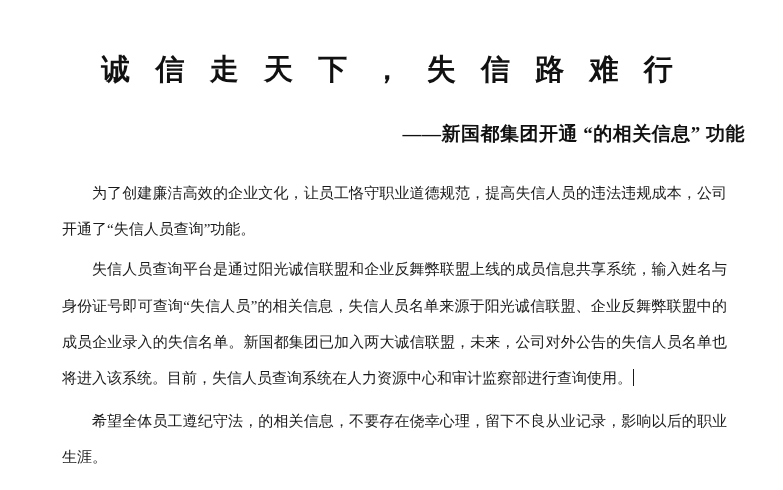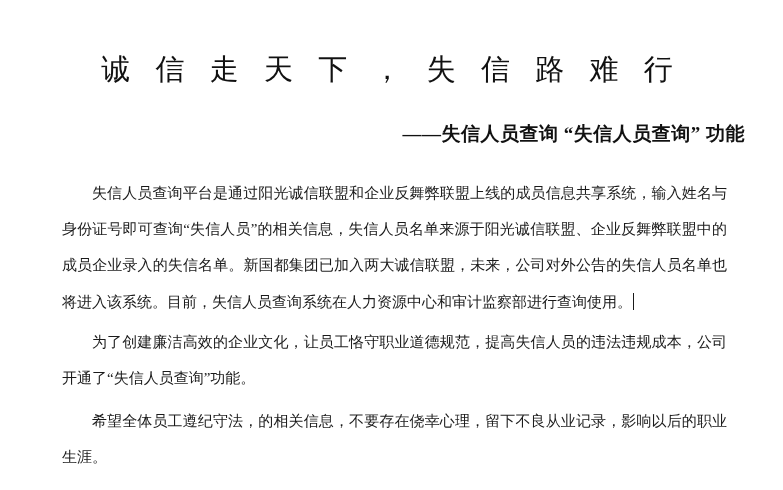--- a/index.html
+++ b/index.html
@@ -18,21 +18,21 @@
     position: relative;
     width: 783px;
     height: 490px;
     box-sizing: border-box;
     padding: 0 34px;
   }
   .doc-title {
     margin-top: 52px;
     text-align: center;
     font-size: 29px;
-    font-weight: normal;
+    font-weight: bold;
     letter-spacing: 9px;
     color: #111111;
     font-family: "Liberation Serif", "DejaVu Serif", serif;
     line-height: 1.2;
   }
   .doc-subtitle {
     margin-top: 34px;
     text-align: right;
     font-size: 19px;
     font-weight: bold;
@@ -68,23 +68,23 @@
     margin-left: 1px;
   }
 </style>
 </head>
 <body>
 
 <div class="page">
 
   <div class="doc-title">诚 信 走 天 下 ， 失 信 路 难 行</div>
 
-  <div class="doc-subtitle">——失信人员查询 “失信人员查询” 功能</div>
+  <div class="doc-subtitle">——新国都集团开通 “的相关信息” 功能</div>
 
   <div class="body-block">
+    <p class="para p1">为了创建廉洁高效的企业文化，让员工恪守职业道德规范，提高失信人员的违法违规成本，公司开通了“失信人员查询”功能。</p>
+
     <p class="para p2"><span>失信人员查询平台是通过阳光诚信联盟和企业反舞弊联盟上线的成员信息共享系统，输入姓名与身份证号即可查询“失信人员”的相关信息，失信人员名单来源于阳光诚信联盟、企业反舞弊联盟中的成员企业录入的失信名单。新国都集团已加入两大诚信联盟，未来，公司对外公告的失信人员名单也将进入该系统。目前，失信人员查询系统在人力资源中心和审计监察部进行查询使用。</span><span class="caret"></span></p>
-
-    <p class="para p1">为了创建廉洁高效的企业文化，让员工恪守职业道德规范，提高失信人员的违法违规成本，公司开通了“失信人员查询”功能。</p>
 
     <p class="para p3">希望全体员工遵纪守法，的相关信息，不要存在侥幸心理，留下不良从业记录，影响以后的职业生涯。</p>
   </div>
 
 </div>
 
 </body></html>

